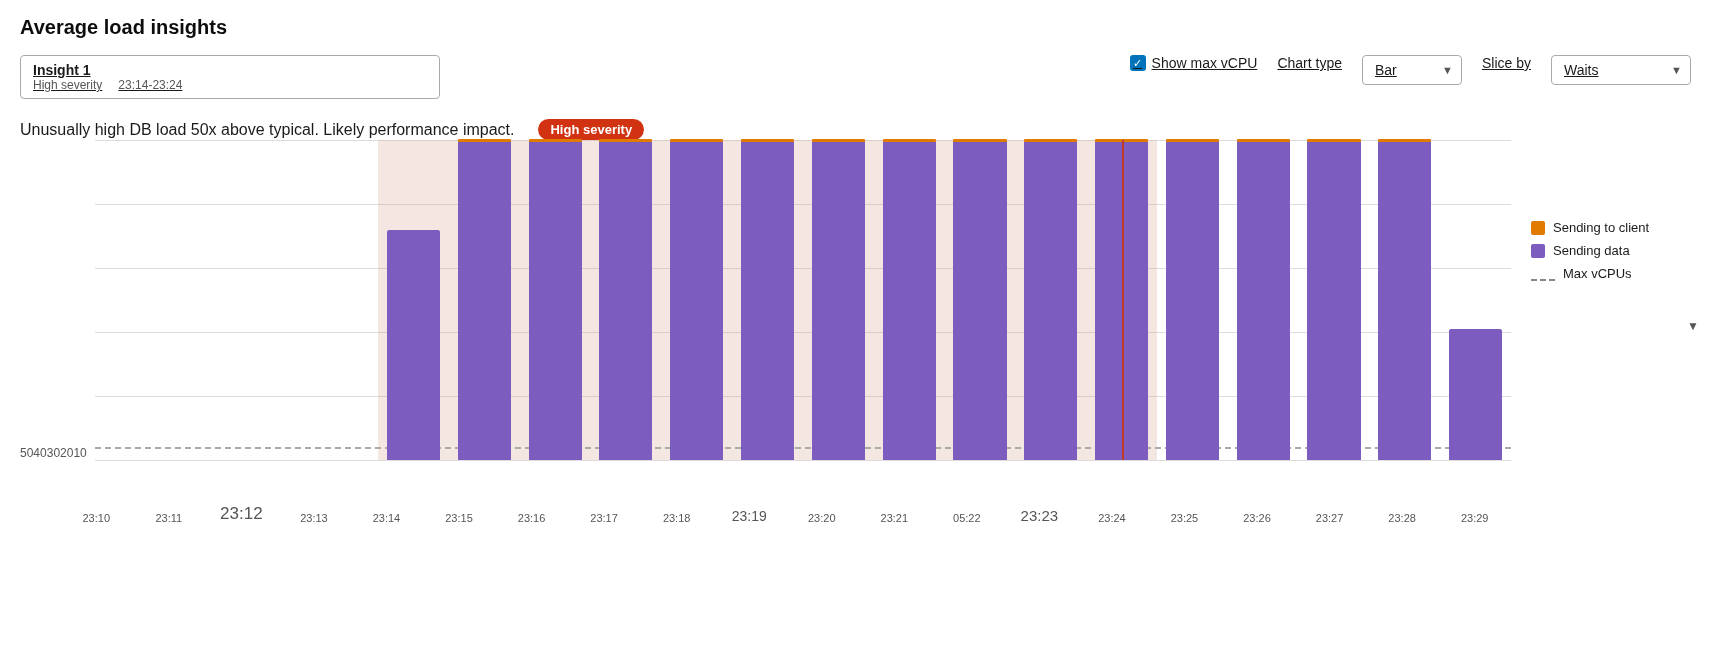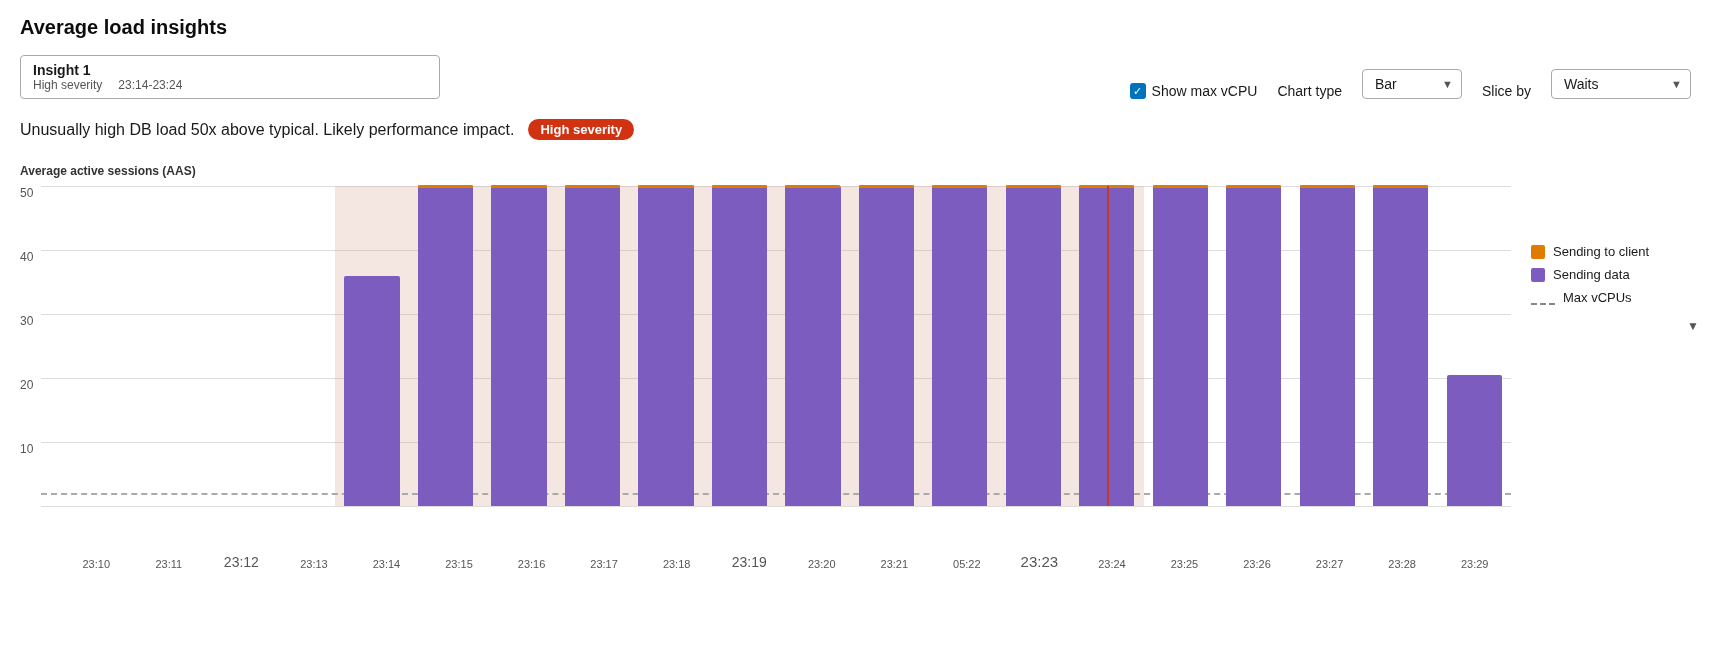--- a/index.html
+++ b/index.html
@@ -15,23 +15,24 @@
 
     .page-title {
       font-size: 20px;
       font-weight: 700;
       margin-bottom: 16px;
       color: #0d0d0d;
     }
 
     .controls-row {
       display: flex;
-      align-items: flex-end;
+      align-items: flex-start;
       gap: 20px;
       margin-bottom: 20px;
+      text-decoration: underline;
     }
 
     .insight-select-box {
       border: 1px solid #aaa;
       border-radius: 4px;
       padding: 6px 36px 6px 12px;
       cursor: pointer;
       background: #fff;
       min-width: 420px;
     }
@@ -117,22 +118,21 @@
     }
 
     .slice-by-dropdown {
       min-width: 140px;
     }
 
     
     .alert-row {
       display: flex;
       align-items: center;
-      gap: 14px;
-      margin-bottom: 24px;
+      gap: 24px;
       font-size: 16px;
       font-weight: 500;
       color: #1a1a1a;
     }
 
     .severity-badge {
       background: #d13212;
       color: #fff;
       border-radius: 20px;
       padding: 3px 12px;
@@ -161,21 +161,21 @@
     }
 
     .chart-inner {
       display: flex;
       align-items: flex-end;
       position: relative;
     }
 
     .y-axis {
       display: flex;
-      flex-direction: column;
+      flex-direction: row;
       justify-content: space-between;
       align-items: flex-end;
       height: 320px;
       padding-right: 8px;
       font-size: 12px;
       color: #555;
     }
 
     .chart-plot {
       flex: 1;
@@ -258,21 +258,20 @@
   </div>
 </div>
 
 <div class="alert-row">
   <span>Unusually high DB load 50x above typical. Likely performance impact.</span>
   <span class="severity-badge">High severity</span>
 </div>
 
 <div class="chart-container">
   <div class="chart-area">
-    <div class="chart-y-label">Average active sessions (AAS)</div>
     <div class="chart-inner">
       <div class="y-axis" id="y-axis">
           <div style="font-size: 12px; color: rgb(85, 85, 85);">50</div>
           <div style="font-size: 12px; color: rgb(85, 85, 85);">40</div>
           <div style="font-size: 12px; color: rgb(85, 85, 85);">30</div>
           <div style="font-size: 12px; color: rgb(85, 85, 85);">20</div>
           <div style="font-size: 12px; color: rgb(85, 85, 85);">10</div>
           <div style="font-size: 12px; color: rgb(85, 85, 85);"></div>
         </div>
       <div class="chart-plot" id="chart-plot">
@@ -352,21 +351,21 @@
             </div>
             <div style="flex: 1 1 0%; display: flex; flex-direction: column; align-items: center; justify-content: flex-end; height: 100%; position: relative;">
               <div style="width: 75%; height: 131.2px; background: rgb(124, 92, 191); border-radius: 2px 2px 0px 0px;"></div>
             </div>
           </div>
         </div>
     </div>
     <div class="x-axis" id="x-axis" style="margin-left: 40px; align-items: flex-end;">
         <span style="flex: 1 1 0%; text-align: center; font-size: 11px; color: rgb(85, 85, 85);">23:10</span>
         <span style="flex: 1 1 0%; text-align: center; font-size: 11px; color: rgb(85, 85, 85);">23:11</span>
-        <span style="flex: 1 1 0%; text-align: center; font-size: 14px; color: rgb(85, 85, 85);">23:12</span>
+        <span style="flex: 1 1 0%; text-align: center; font-size: 17px; color: rgb(85, 85, 85);">23:12</span>
         <span style="flex: 1 1 0%; text-align: center; font-size: 11px; color: rgb(85, 85, 85);">23:13</span>
         <span style="flex: 1 1 0%; text-align: center; font-size: 11px; color: rgb(85, 85, 85); margin-top: 48px;">23:14</span>
         <span style="flex: 1 1 0%; text-align: center; font-size: 11px; color: rgb(85, 85, 85);">23:15</span>
         <span style="flex: 1 1 0%; text-align: center; font-size: 11px; color: rgb(85, 85, 85);">23:16</span>
         <span style="flex: 1 1 0%; text-align: center; font-size: 11px; color: rgb(85, 85, 85);">23:17</span>
         <span style="flex: 1 1 0%; text-align: center; font-size: 11px; color: rgb(85, 85, 85);">23:18</span>
         <span style="flex: 1 1 0%; text-align: center; font-size: 14px; color: rgb(85, 85, 85); margin-top: 18px;">23:19</span>
         <span style="flex: 1 1 0%; text-align: center; font-size: 11px; color: rgb(85, 85, 85);">23:20</span>
         <span style="flex: 1 1 0%; text-align: center; font-size: 11px; color: rgb(85, 85, 85);">23:21</span>
         <span style="flex: 1 1 0%; text-align: center; font-size: 11px; color: rgb(85, 85, 85);">05:22</span>

